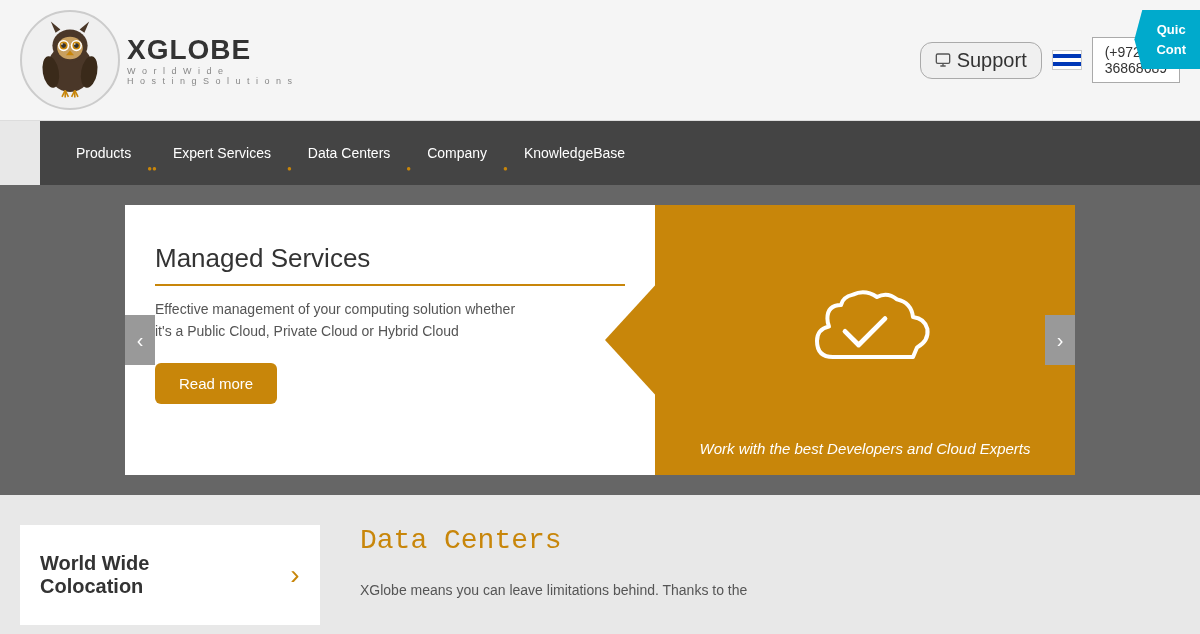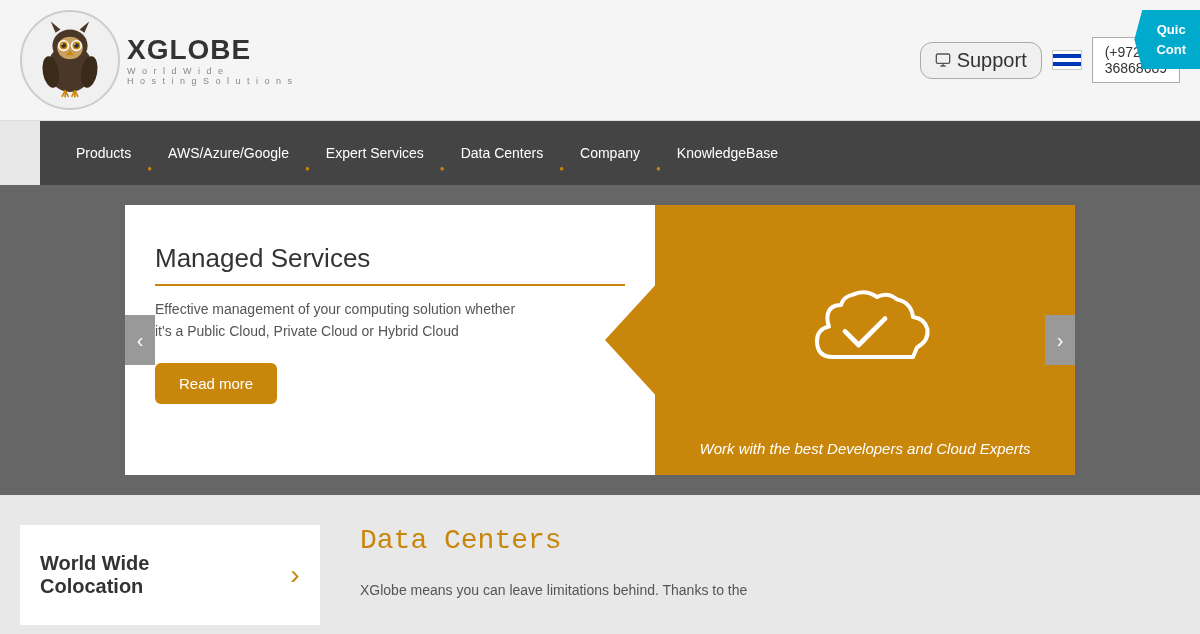--- a/index.html
+++ b/index.html
@@ -370,21 +370,20 @@
 </div>
 
 <div class="quick-contact" style="position:absolute;top:10px;right:0;background:#00aacc;color:white;padding:10px 14px 10px 22px;font-size:13px;font-weight:bold;cursor:pointer;z-index:999;clip-path:polygon(12% 0, 100% 0, 100% 100%, 12% 100%, 0% 50%);line-height:1.5;text-align:center;">
   <div>Quic</div>
   <div>Cont</div>
 </div>
 
 <nav class="nav-bar">
   <a class="nav-item">Products</a>
   <span class="nav-dot">●</span>
-  <a class="nav-item">AWS/Azure/Google</a>
   <span class="nav-dot">●</span>
   <a class="nav-item">Expert Services</a>
   <span class="nav-dot">●</span>
   <a class="nav-item">Data Centers</a>
   <span class="nav-dot">●</span>
   <a class="nav-item">Company</a>
   <span class="nav-dot">●</span>
   <a class="nav-item">KnowledgeBase</a>
 </nav>
 

